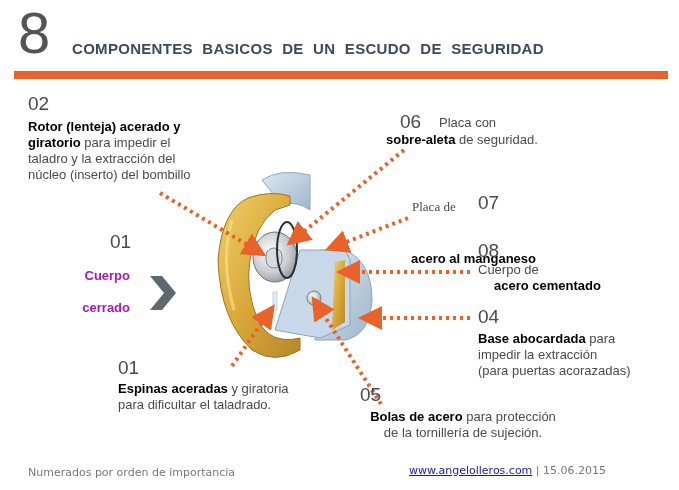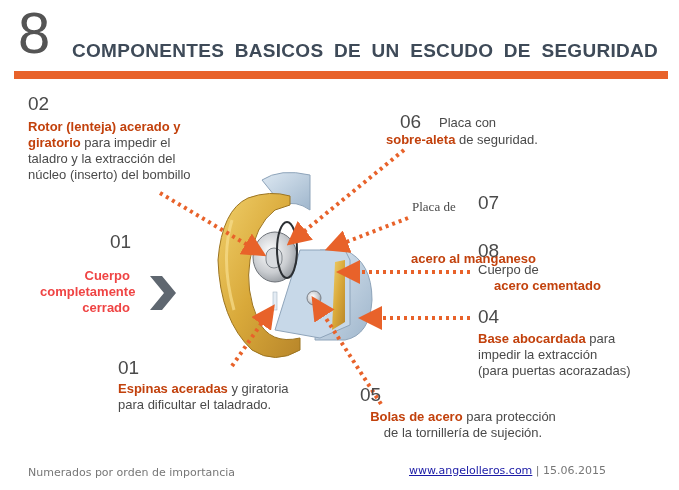--- a/index.html
+++ b/index.html
@@ -6,28 +6,28 @@
   body {
     width: 679px; height: 490px; background: #ffffff; position: relative; overflow: hidden;
     font-family: "Liberation Sans", sans-serif; color: #4a4a4a;
   }
   .abs { position: absolute; }
   .big-num {
     left: 18px; top: 2px; font-size: 58px; line-height: 62px; color: #545454;
     font-family: "Liberation Sans", sans-serif; font-weight: normal;
   }
   .title {
-    left: 72px; top: 40px; font-size: 19px; font-weight: bold; color: #3e4a58;
+    left: 72px; top: 40px; font-size: 15px; font-weight: bold; color: #3e4a58;
     letter-spacing: 0.3px; word-spacing: 5px; white-space: nowrap;
   }
   .rule { left: 14px; top: 71px; width: 654px; height: 8px; background: #e8622a; }
   .num { font-size: 19px; color: #4a4a4a; line-height: 20px; }
   .txt { font-size: 13px; line-height: 16px; color: #4a4a4a; }
-  .hl { color: #c2410c; font-weight: bold; }
-  .bold-grey { font-weight: bold; color: #ef4444; }
+  .hl { color: #000000; font-weight: bold; }
+  .bold-grey { font-weight: bold; color: #a21caf; }
   .footer-left { left: 28px; top: 466px; font-size: 11px; color: #777; font-family: "DejaVu Sans", sans-serif; }
   .footer-right { left: 409px; top: 464px; font-size: 11px; color: #777; font-family: "DejaVu Sans", sans-serif; }
   .footer-right a { color: #1a1aa6; text-decoration: underline; }
   svg.overlay { position: absolute; left: 0; top: 0; }
 </style>
 </head>
 <body>
 
 <div class="abs big-num">8</div>
 <div class="abs title">COMPONENTES BASICOS DE UN ESCUDO DE SEGURIDAD</div>
@@ -106,21 +106,21 @@
 <div class="abs num" style="left:478px; top:193px;">07</div>
 <div class="abs txt hl" style="left:411px; top:215px; white-space:nowrap;margin-top:36px;">acero al manganeso</div>
 
 <div class="abs num" style="left:478px; top:241px;">08</div>
 <div class="abs txt" style="left:478px; top:262px;">Cuerpo de</div>
 <div class="abs txt hl" style="left:478px; top:278px; white-space:nowrap;margin-left:16px;">acero cementado</div>
 
 <div class="abs num" style="left:110px; top:232px;">01</div>
 <div class="abs txt bold-grey" style="left:40px; top:268px; width:90px; text-align:right;">
   <span>Cuerpo</span><br>
-  <span>completamente</span><br>
+  <br>
   <span>cerrado</span>
 </div>
 
 <div class="abs num" style="left:478px; top:307px;">04</div>
 <div class="abs txt" style="left:478px; top:331px; white-space:nowrap;">
   <span class="hl">Base abocardada</span><span> para</span><br>
   <span>impedir la extracción</span><br>
   <span>(para puertas acorazadas)</span>
 </div>
 

